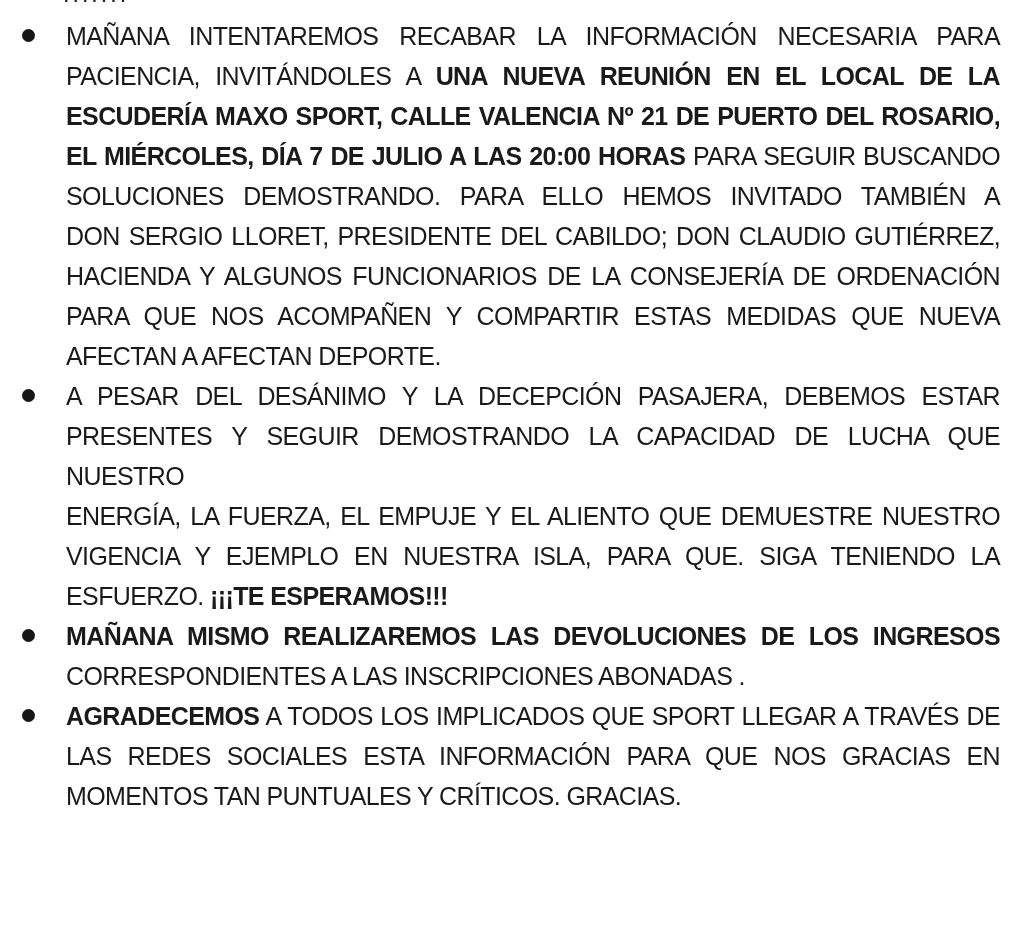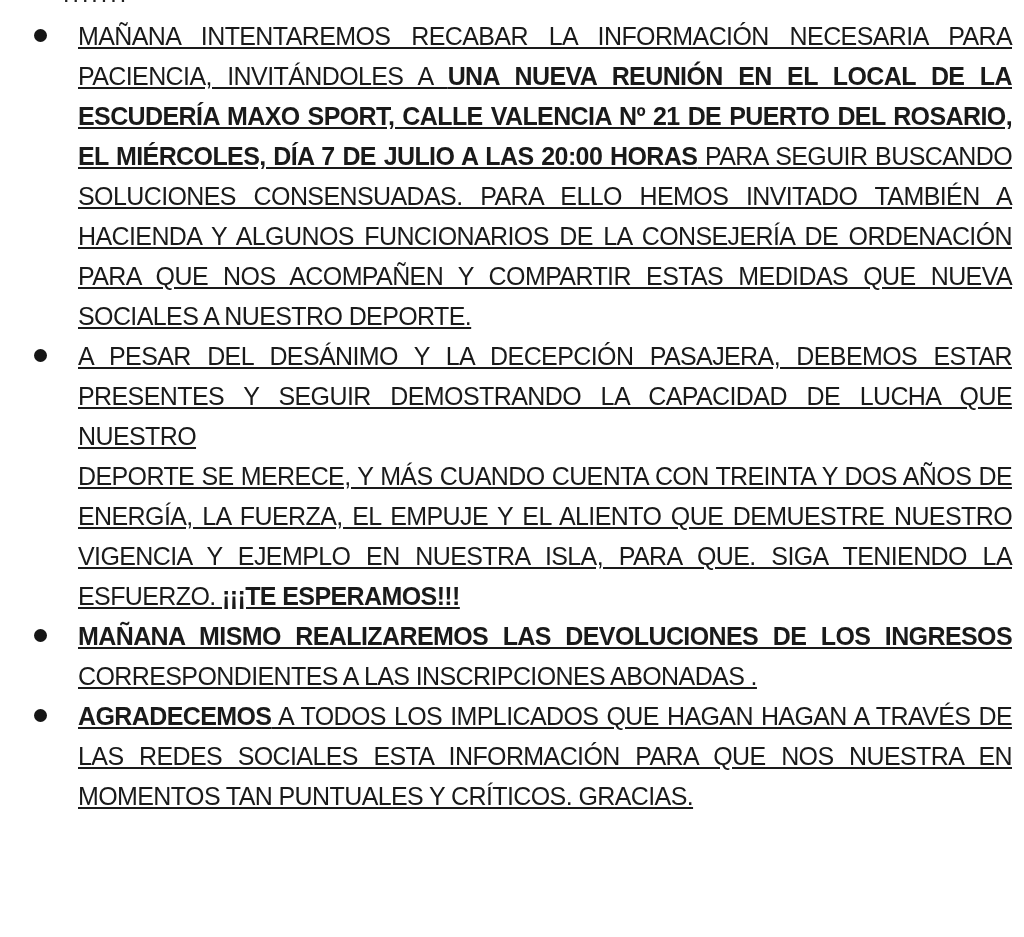--- a/index.html
+++ b/index.html
@@ -25,23 +25,22 @@
     display: block;
     margin-top: -11px;
     font-size: 16px;
     font-weight: 700;
     line-height: 16px;
     letter-spacing: 5px;
     color: #222222;
   }
   .bullet-list {
     position: absolute;
-    top: 16px; left: 12px;
+    top: 16px; left: 0;
     width: 1000px;
-    text-decoration: underline;
   }
   .bullet-item { display: flex; }
   .marker-cell {
     flex: 0 0 66px;
     box-sizing: border-box;
     padding-left: 22px;
   }
   .dot {
     display: block;
     width: 13px; height: 13px;
@@ -75,52 +74,52 @@
   <div class="bullet-list">
       <div class="bullet-item">
         <div class="marker-cell">
           <span class="dot"></span>
         </div>
         <div class="text-cell">
           <div class="line"><span>MAÑANA INTENTAREMOS RECABAR LA INFORMACIÓN NECESARIA PARA</span></div>
           <div class="line"><span>PACIENCIA, INVITÁNDOLES A </span><span class="seg-b">UNA NUEVA REUNIÓN EN EL LOCAL DE LA</span></div>
           <div class="line"><span class="seg-b">ESCUDERÍA MAXO SPORT, CALLE VALENCIA Nº 21 DE PUERTO DEL ROSARIO,</span></div>
           <div class="line"><span class="seg-b">EL MIÉRCOLES, DÍA 7 DE JULIO A LAS 20:00 HORAS</span><span> PARA SEGUIR BUSCANDO</span></div>
-          <div class="line"><span>SOLUCIONES CONSENSUADAS.  PARA ELLO  HEMOS INVITADO TAMBIÉN  A</span></div>
+          <div class="line"><span>SOLUCIONES DEMOSTRANDO.  PARA ELLO  HEMOS INVITADO TAMBIÉN  A</span></div>
+          <div class="line"><span>DON SERGIO LLORET, PRESIDENTE DEL CABILDO; DON CLAUDIO GUTIÉRREZ,</span></div>
           <div class="line"><span>HACIENDA Y ALGUNOS FUNCIONARIOS DE LA CONSEJERÍA DE ORDENACIÓN</span></div>
           <div class="line"><span>PARA QUE NOS ACOMPAÑEN Y COMPARTIR ESTAS MEDIDAS QUE NUEVA</span></div>
-          <div class="line last"><span>SOCIALES A NUESTRO DEPORTE.</span></div>
+          <div class="line last"><span>AFECTAN A AFECTAN DEPORTE.</span></div>
         </div>
       </div>
       <div class="bullet-item">
         <div class="marker-cell">
           <span class="dot"></span>
         </div>
         <div class="text-cell">
           <div class="line"><span>A PESAR DEL DESÁNIMO Y LA DECEPCIÓN PASAJERA,  DEBEMOS ESTAR</span></div>
           <div class="line"><span>PRESENTES Y SEGUIR DEMOSTRANDO LA CAPACIDAD DE LUCHA  QUE NUESTRO</span></div>
-          <div class="line"><span>DEPORTE SE MERECE, Y MÁS CUANDO CUENTA  CON TREINTA Y DOS AÑOS DE</span></div>
           <div class="line"><span>ENERGÍA, LA FUERZA,  EL EMPUJE Y EL ALIENTO QUE DEMUESTRE NUESTRO</span></div>
           <div class="line"><span>VIGENCIA Y EJEMPLO  EN NUESTRA ISLA, PARA QUE. SIGA TENIENDO  LA</span></div>
           <div class="line last"><span>ESFUERZO.   </span><span class="seg-b">¡¡¡TE ESPERAMOS!!!</span></div>
         </div>
       </div>
       <div class="bullet-item">
         <div class="marker-cell">
           <span class="dot"></span>
         </div>
         <div class="text-cell">
           <div class="line"><span class="seg-b">MAÑANA MISMO REALIZAREMOS LAS DEVOLUCIONES DE LOS INGRESOS</span></div>
           <div class="line last"><span>CORRESPONDIENTES A LAS INSCRIPCIONES  ABONADAS .</span></div>
         </div>
       </div>
       <div class="bullet-item">
         <div class="marker-cell">
           <span class="dot"></span>
         </div>
         <div class="text-cell">
-          <div class="line"><span class="seg-b">AGRADECEMOS</span><span> A TODOS LOS IMPLICADOS QUE HAGAN HAGAN A TRAVÉS DE</span></div>
-          <div class="line"><span>LAS REDES SOCIALES ESTA INFORMACIÓN PARA QUE NOS NUESTRA EN</span></div>
+          <div class="line"><span class="seg-b">AGRADECEMOS</span><span> A TODOS LOS IMPLICADOS QUE SPORT LLEGAR A TRAVÉS DE</span></div>
+          <div class="line"><span>LAS REDES SOCIALES ESTA INFORMACIÓN PARA QUE NOS GRACIAS EN</span></div>
           <div class="line last"><span>MOMENTOS TAN PUNTUALES Y CRÍTICOS.  GRACIAS.</span></div>
         </div>
       </div>
     </div>
 </div>
 
 </body></html>

